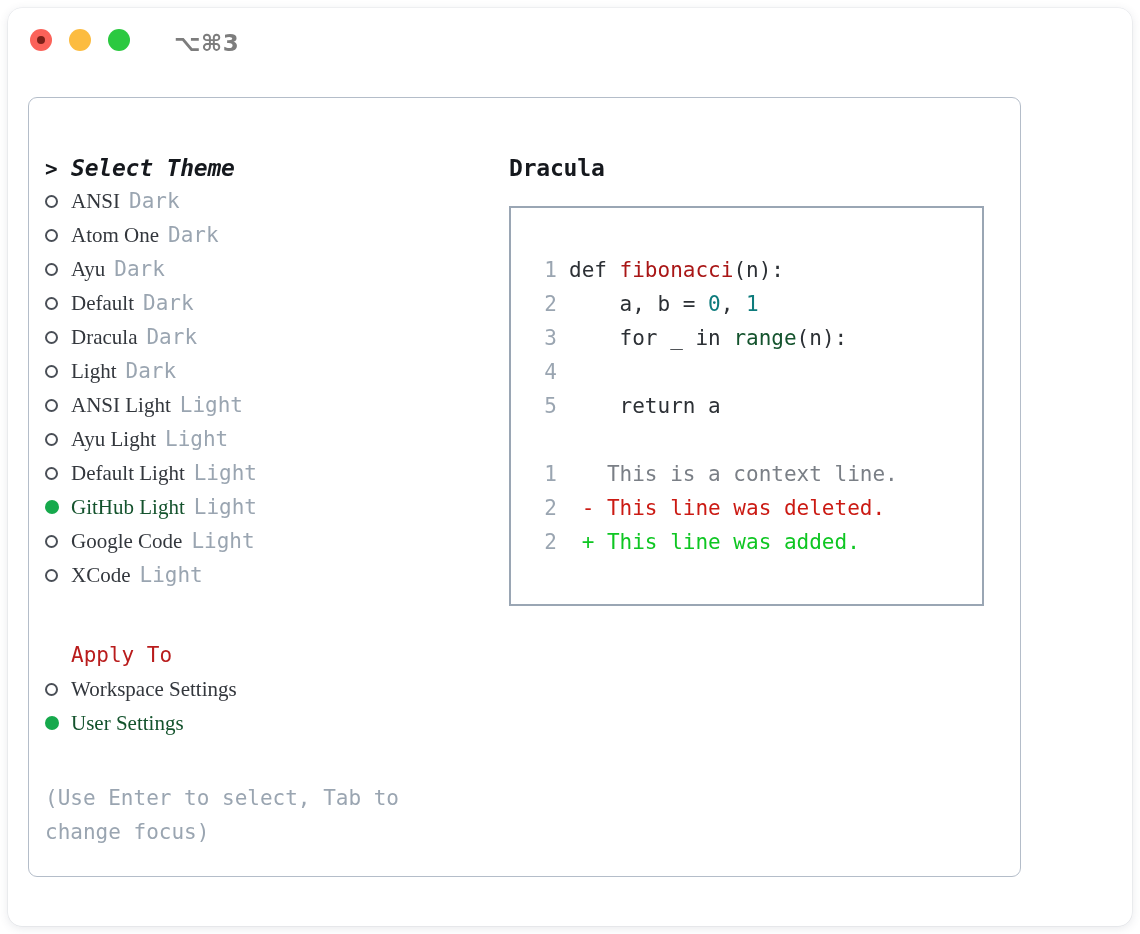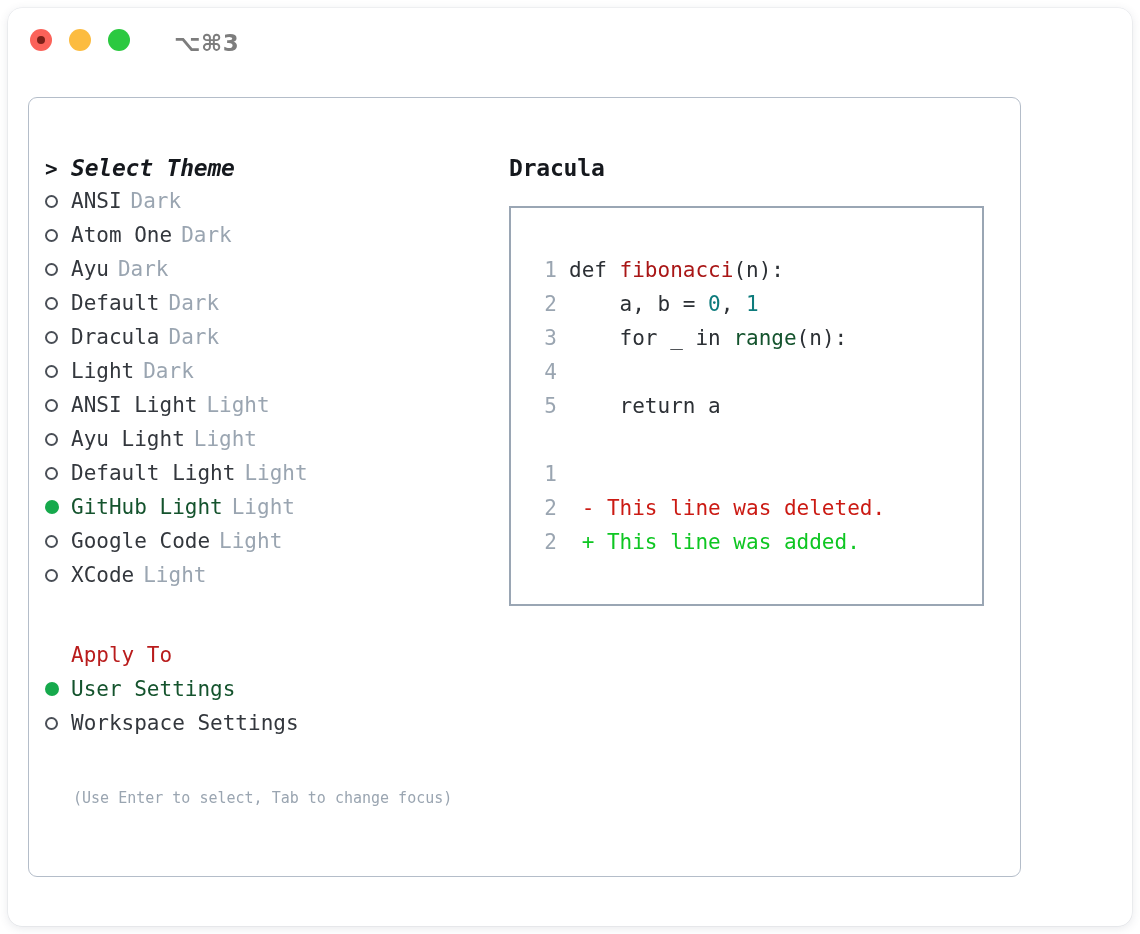--- a/index.html
+++ b/index.html
@@ -121,39 +121,38 @@
     vertical-align: middle;
     margin-bottom: 2px;
   }
   .row-title {
     font-weight: bold;
     font-size: 23px;
     color: #15181d;
     letter-spacing: -0.2px;
     font-style: italic;
   }
-  .theme-name { color: #33373d; }
+  .theme-name { color: #33373d; font-family: Liberation Serif, serif; }
   .row.selected .theme-name { color: #14532d; }
   .theme-tag {
     color: #9aa5b1;
     margin-left: 9px;
   }
   .section-gap { height: 46px; }
   .apply-head {
     color: #b91c1c;
     font-size: 21px;
   }
   .hint {
     margin-top: 36px;
-    font-size: 15px;
+    font-size: 21px;
     line-height: 34px;
     color: #9aa5b1;
     width: 410px;
     white-space: normal;
-    margin-left: 28px;
   }
 
   
   .right-col {
     position: absolute;
     left: 480px;
     top: 57px;
     width: 500px;
   }
   .preview-head {
@@ -289,28 +288,28 @@
         <span class="theme-tag">Light</span>
       </div>
 
       <div class="section-gap"></div>
 
       <div class="row">
         <span class="marker"></span>
         <span class="apply-head">Apply To</span>
       </div>
 
+      <div class="row">
+        <span class="marker dot-marker"><span class="glyph-hollow"></span></span>
+        <span class="theme-name">Workspace Settings</span>
+      </div>
+
       <div class="row selected">
         <span class="marker dot-marker"><span class="glyph-filled"></span></span>
         <span class="theme-name">User Settings</span>
-      </div>
-
-      <div class="row">
-        <span class="marker dot-marker"><span class="glyph-hollow"></span></span>
-        <span class="theme-name">Workspace Settings</span>
       </div>
 
       <div class="hint">(Use Enter to select, Tab to change focus)</div>
     </div>
 
     <div class="right-col">
       <div class="preview-head">Dracula</div>
 
       <div class="code-box">
 
@@ -342,20 +341,21 @@
 
         <div class="code-line">
           <span class="lineno">5</span>
           <span class="tok-plain">    return a</span>
         </div>
 
         <div class="code-gap"></div>
 
         <div class="code-line">
           <span class="lineno">1</span>
+          <span class="tok-ctx">   This is a context line.</span>
         </div>
 
         <div class="code-line">
           <span class="lineno">2</span>
           <span class="tok-del"> - This line was deleted.</span>
         </div>
 
         <div class="code-line">
           <span class="lineno">2</span>
           <span class="tok-add"> + This line was added.</span>

